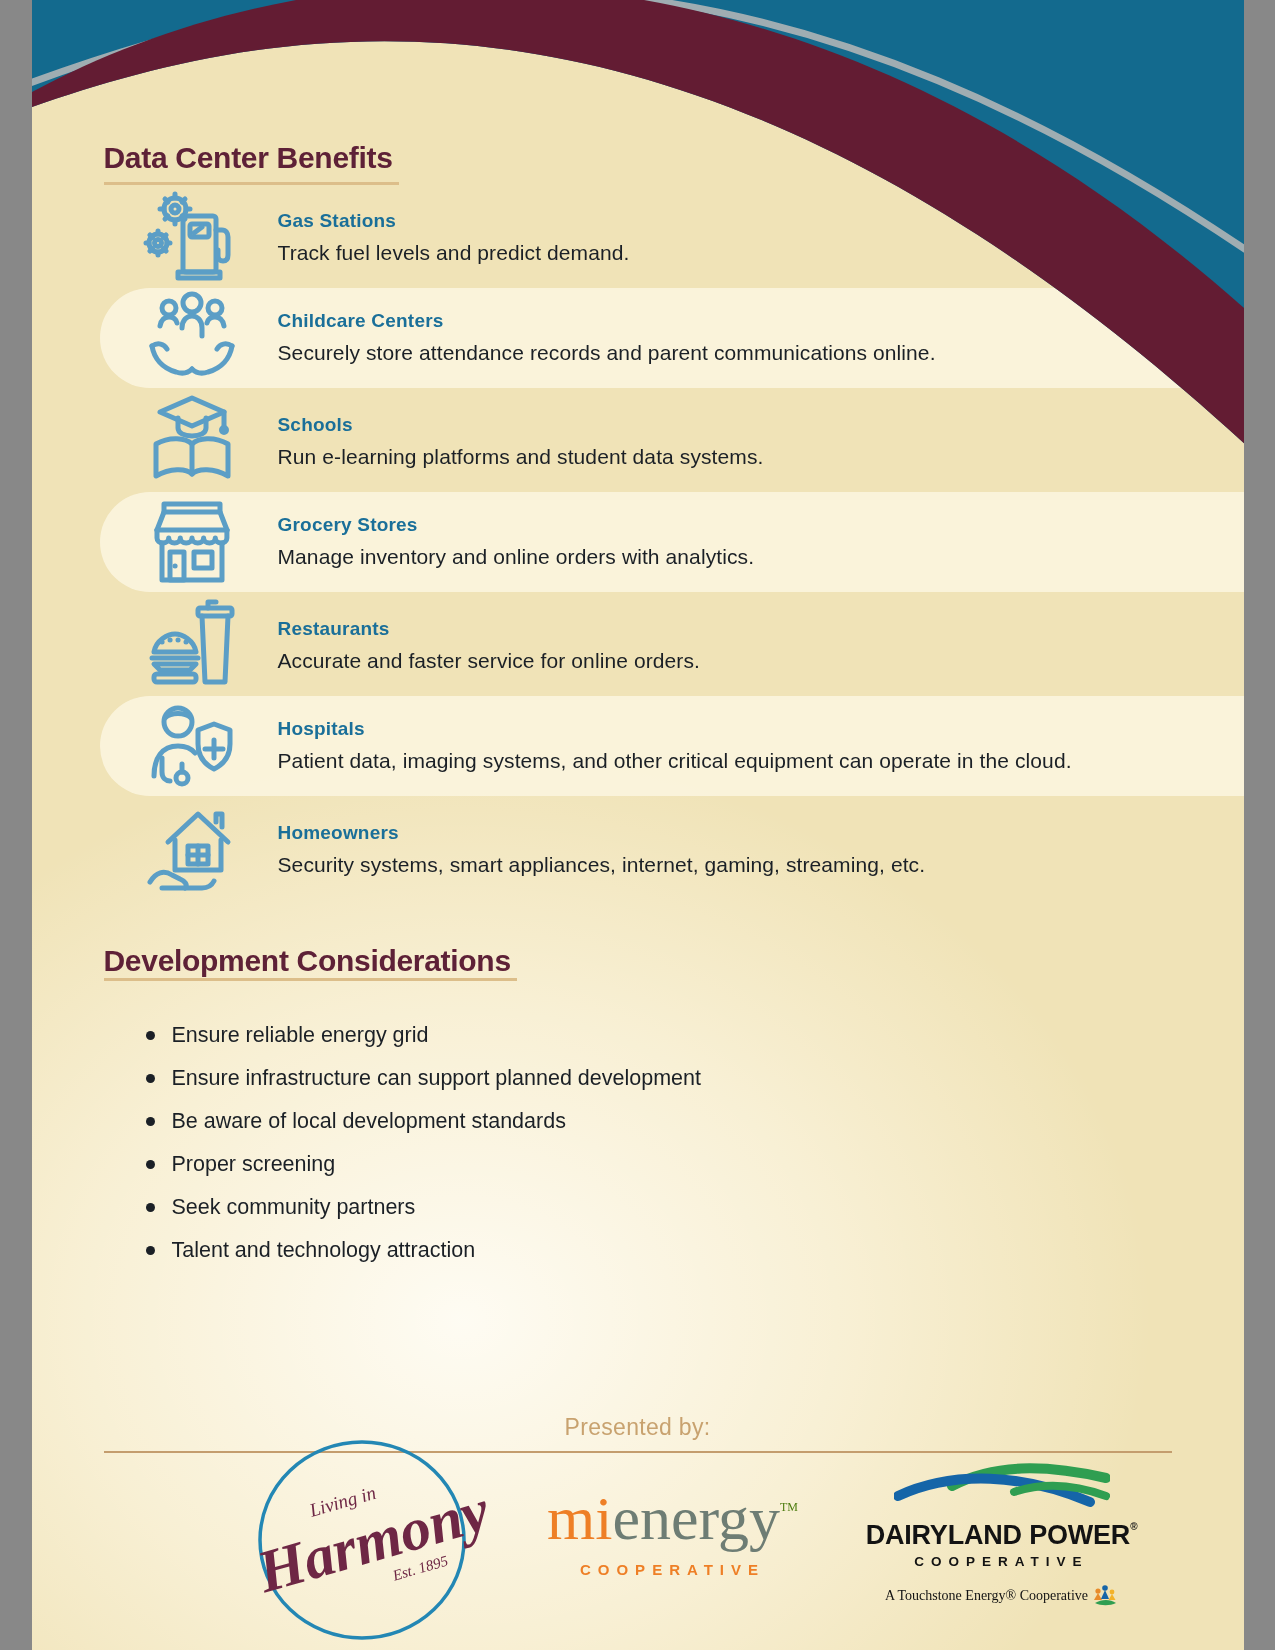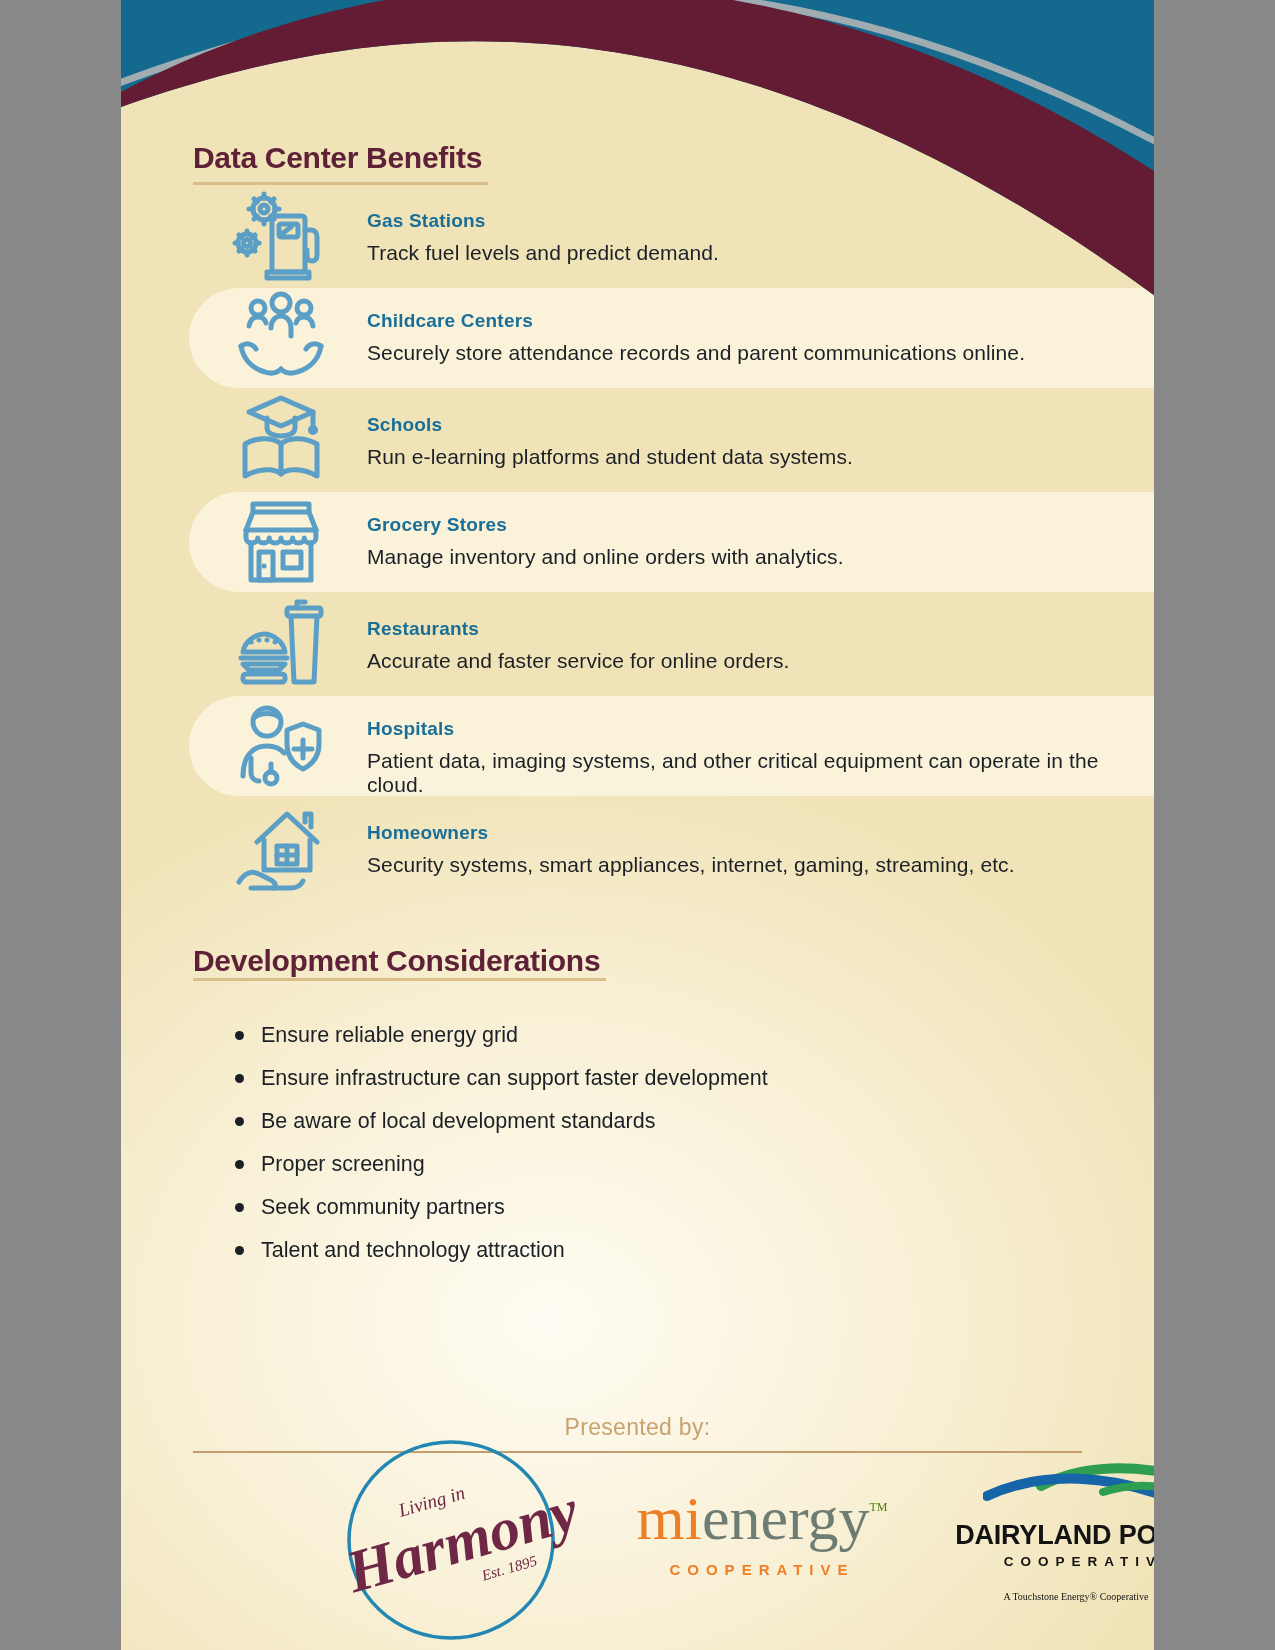--- a/index.html
+++ b/index.html
@@ -1,16 +1,16 @@
 <!DOCTYPE html>
 <html><head>
 <meta charset="utf-8">
 <style>
   html,body{margin:0;padding:0;background:#888;}
-  .page{position:relative;width:1033px;height:1650px;margin:0 auto;overflow:hidden;
+  .page{position:relative;width:1212px;height:1650px;margin:0 auto;overflow:hidden;
         background:#f0e3b7;font-family:"Liberation Sans",sans-serif;}
   .glow{position:absolute;inset:0;pointer-events:none;
         background:radial-gradient(ellipse 920px 760px at 430px 1320px,
           rgba(255,253,246,0.95) 0%,rgba(255,250,236,0.55) 42%,rgba(240,227,183,0) 75%);}
   .header-curve{position:absolute;top:0;left:0;z-index:5;pointer-events:none;}
 
   
   .benefits-heading{position:absolute;left:72px;top:141px;z-index:2;margin:0;
         font-size:30px;font-weight:bold;letter-spacing:-0.3px;color:#5e2137;
         border-bottom:3px solid #dcbe8a;padding-bottom:7px;padding-right:6px;}
@@ -43,21 +43,21 @@
   .logo-mienergy{left:498px;top:1486px;width:286px;text-align:center;}
   .mi-word{font-family:"Liberation Serif",serif;font-size:62px;line-height:1.05;white-space:nowrap;}
   .mi-word .mi{color:#ee7f26;}
   .mi-word .energy{color:#6e7d74;}
   .mi-word sup{font-size:12px;color:#4d7c0f;vertical-align:28px;letter-spacing:0;}
   .mi-coop{margin-top:10px;font-size:15px;font-weight:bold;color:#ee7f26;letter-spacing:7px;}
   .logo-dairyland{left:818px;top:1462px;width:304px;text-align:center;}
   .dairy-name{font-size:27px;font-weight:800;color:#131313;letter-spacing:-0.2px;white-space:nowrap;}
   .dairy-name sup{font-size:10px;vertical-align:14px;}
   .dairy-coop{margin-top:3px;font-size:13.5px;font-weight:bold;color:#131313;letter-spacing:7px;}
-  .dairy-touch{margin-top:15px;font-family:"Liberation Serif",serif;font-size:10px;color:#131313;
+  .dairy-touch{margin-top:15px;font-family:"Liberation Serif",serif;font-size:14px;color:#131313;
         display:flex;align-items:center;justify-content:center;gap:4px;}
 </style>
 </head>
 <body>
 
 <div class="page">
   <div class="glow"></div>
 
   <svg class="header-curve" width="1275" height="560" viewBox="0 0 1275 560">
     <defs>
@@ -207,21 +207,21 @@
     </div>
     <div class="txt">
       <h3>Homeowners</h3>
       <p>Security systems, smart appliances, internet, gaming, streaming, etc.</p>
     </div>
   </div>
 
   <h2 class="cons-heading">Development Considerations</h2>
   <ul class="cons-list">
     <li>Ensure reliable energy grid</li>
-    <li>Ensure infrastructure can support faster development</li>
+    <li>Ensure infrastructure can support planned development</li>
     <li>Be aware of local development standards</li>
     <li>Proper screening</li>
     <li>Seek community partners</li>
     <li>Talent and technology attraction</li>
   </ul>
 
   <div class="presented">Presented by:</div>
   <div class="divider"></div>
 
   <div class="logo logo-harmony">

